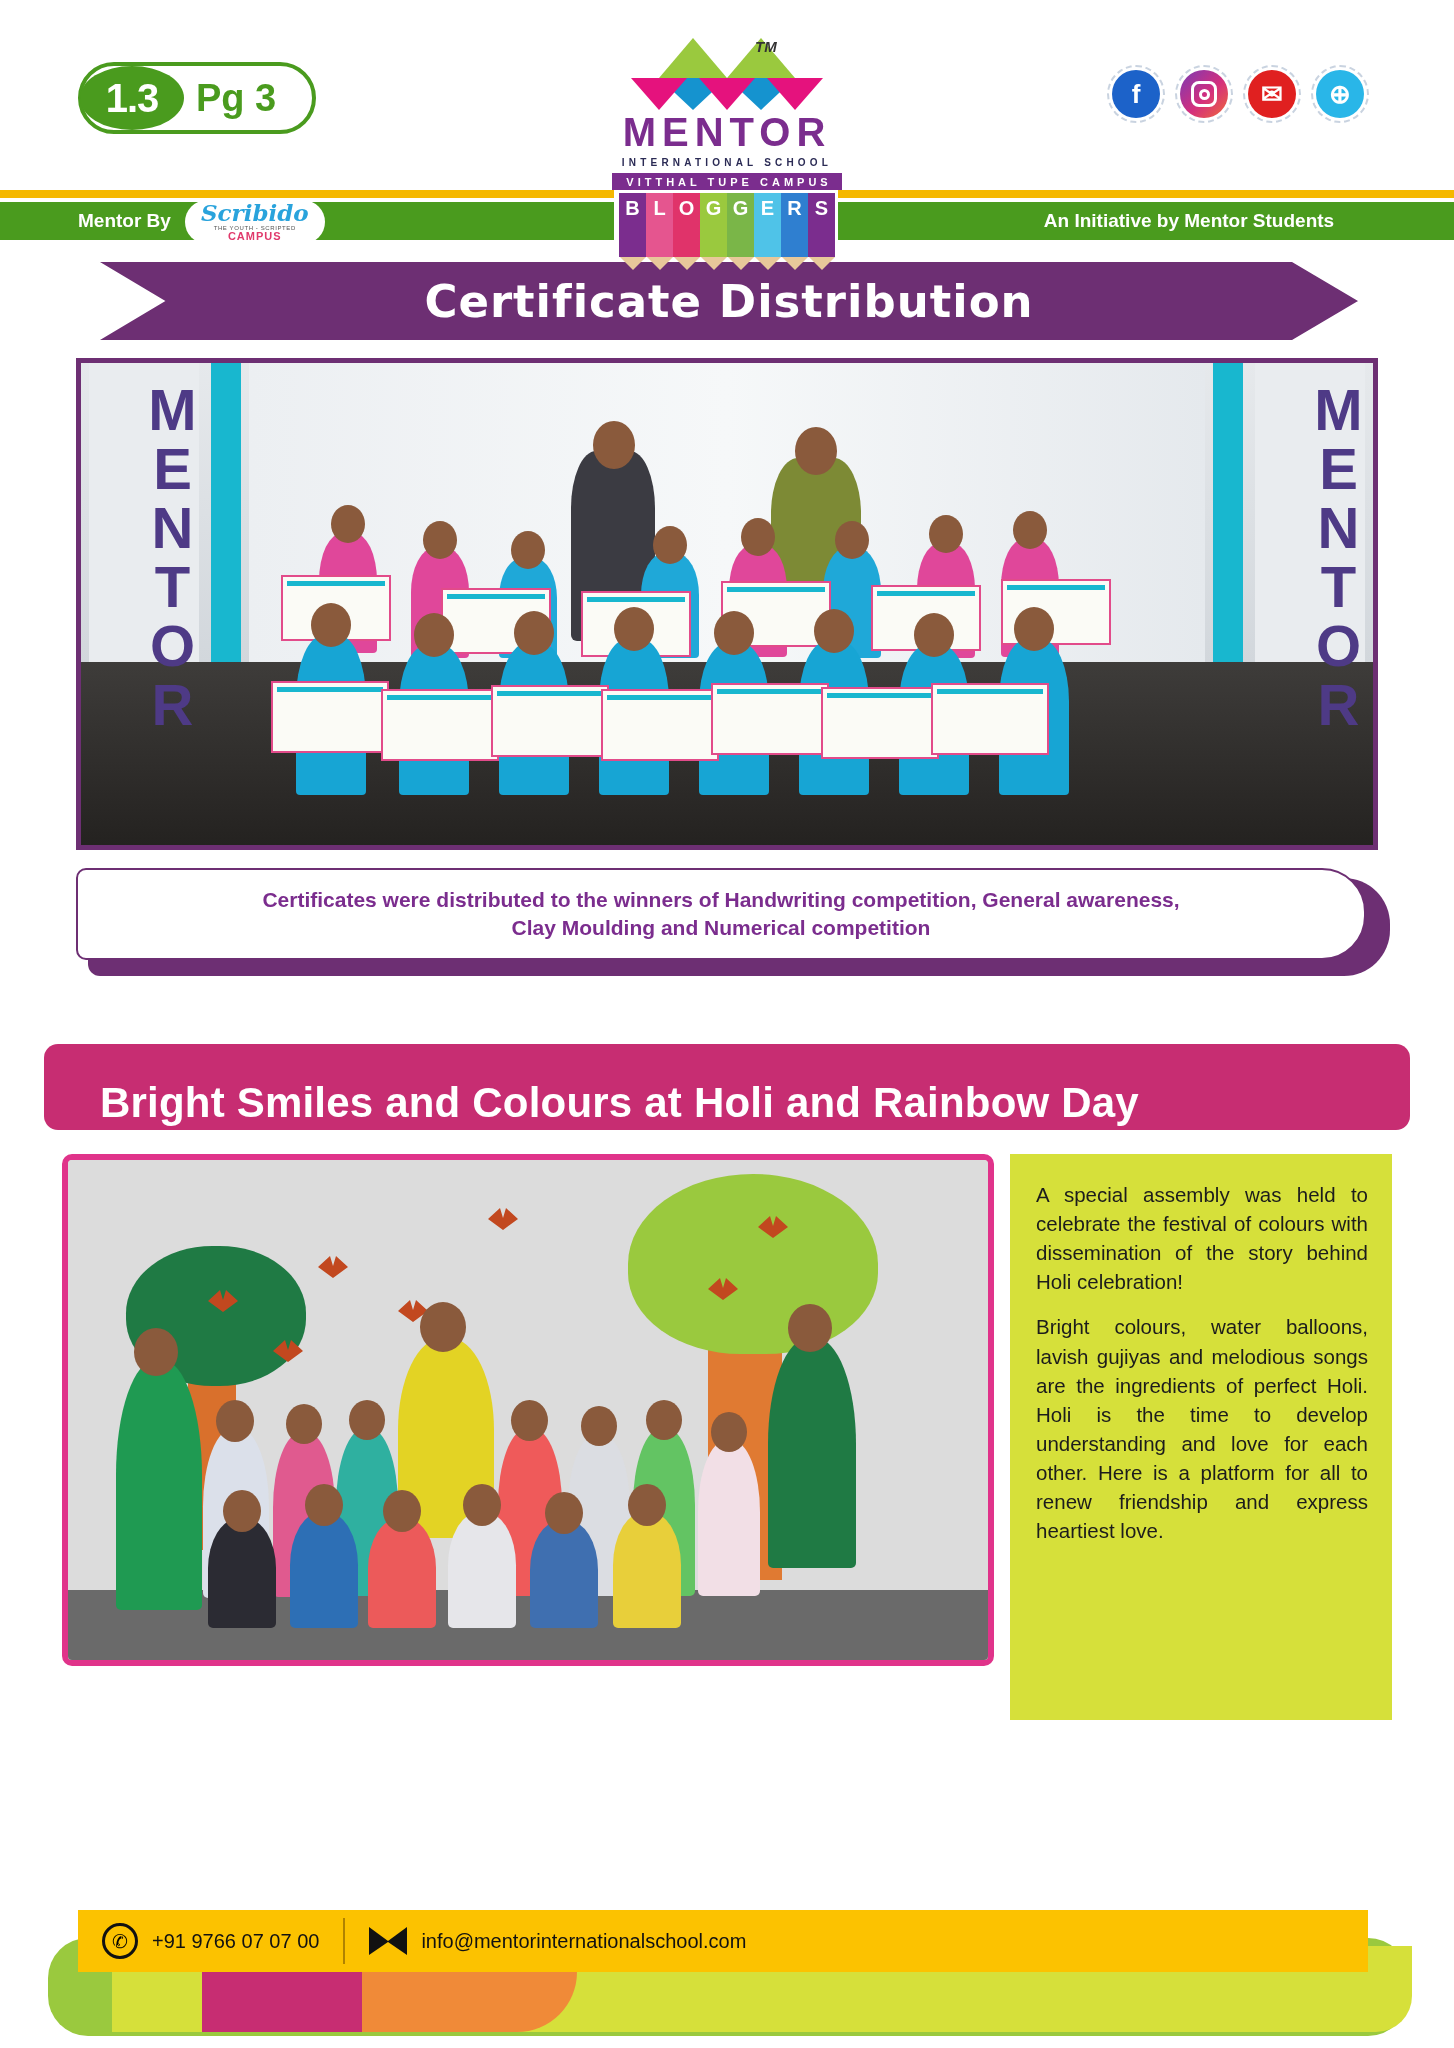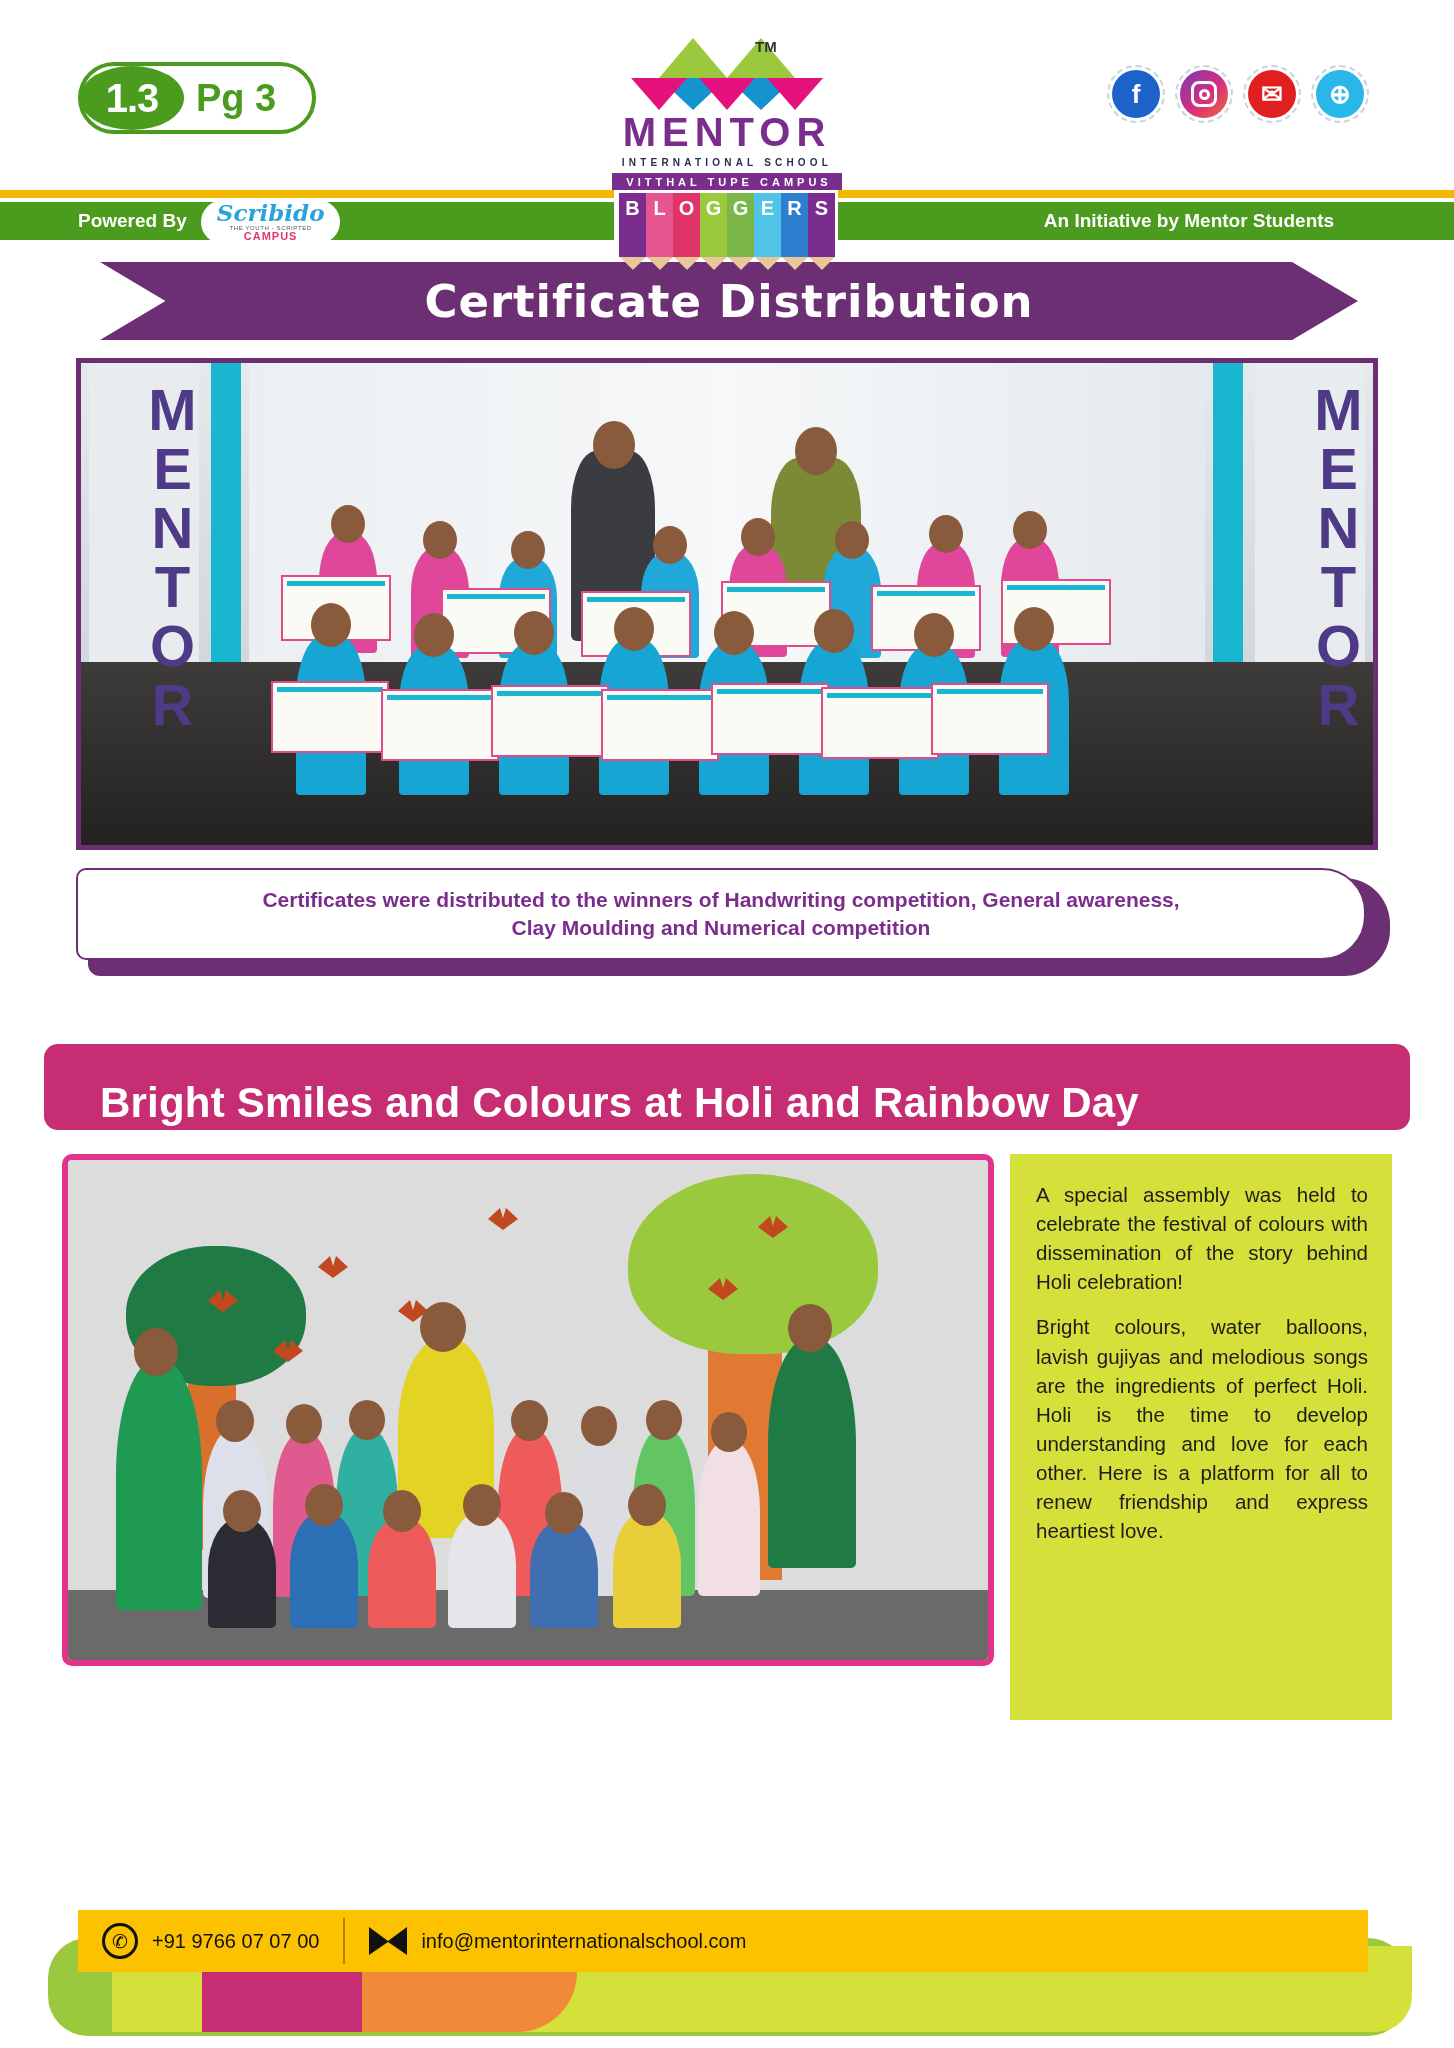--- a/index.html
+++ b/index.html
@@ -30,21 +30,21 @@
     color:#4a9b1e; font-size:38px; font-weight:bold;
     margin-left:12px; letter-spacing:0px;
   }
 
   
   .logo-wrap {
     position:absolute; left:0; right:0; top:38px;
     display:flex; flex-direction:column; align-items:center;
     width:1454px;
   }
-  .logo-tri { position:relative; width:152px; height:72px; }
+  .logo-tri { position:relative; width:152px; height:72px;font-style:italic; }
   .tri { position:absolute; width:0; height:0; }
   .tm-mark {
     position:absolute; left:104px; top:0px;
     font-size:15px; font-weight:bold; color:#333;
   }
   .logo-mentor {
     font-size:40px; font-weight:bold; color:#7b2d8e;
     letter-spacing:6px; line-height:1; margin-top:2px;
   }
   .logo-intl {
@@ -315,21 +315,21 @@
       </div>
     <div class="soc soc-ml"><span class="soc-ring"></span>✉</div>
     <div class="soc soc-wb"><span class="soc-ring"></span>⊕</div>
   </div>
 
   <div class="yellow-bar"></div>
   <div class="green-bar"></div>
   <div class="logo-white-gap"></div>
 
   <div class="powered">
-    <span class="powered-label">Powered By</span>
+    <span class="powered-label">Mentor By</span>
     <span class="scribido-box">
       <span class="scribido-word">Scribido</span>
       <span class="scribido-tag">THE YOUTH - SCRIPTED</span>
       <span class="scribido-campus">CAMPUS</span>
     </span>
   </div>
 
   <div class="initiative">An Initiative by Mentor Students</div>
 </div>
 

